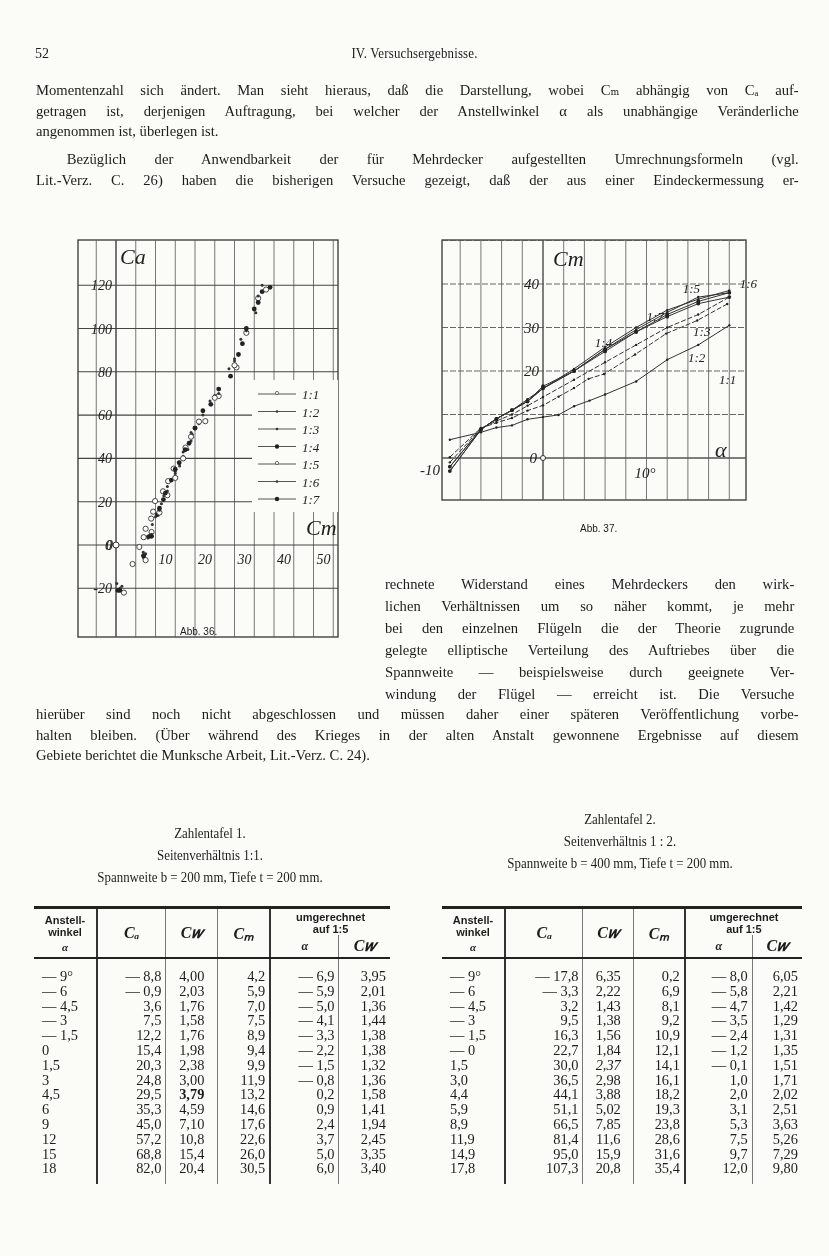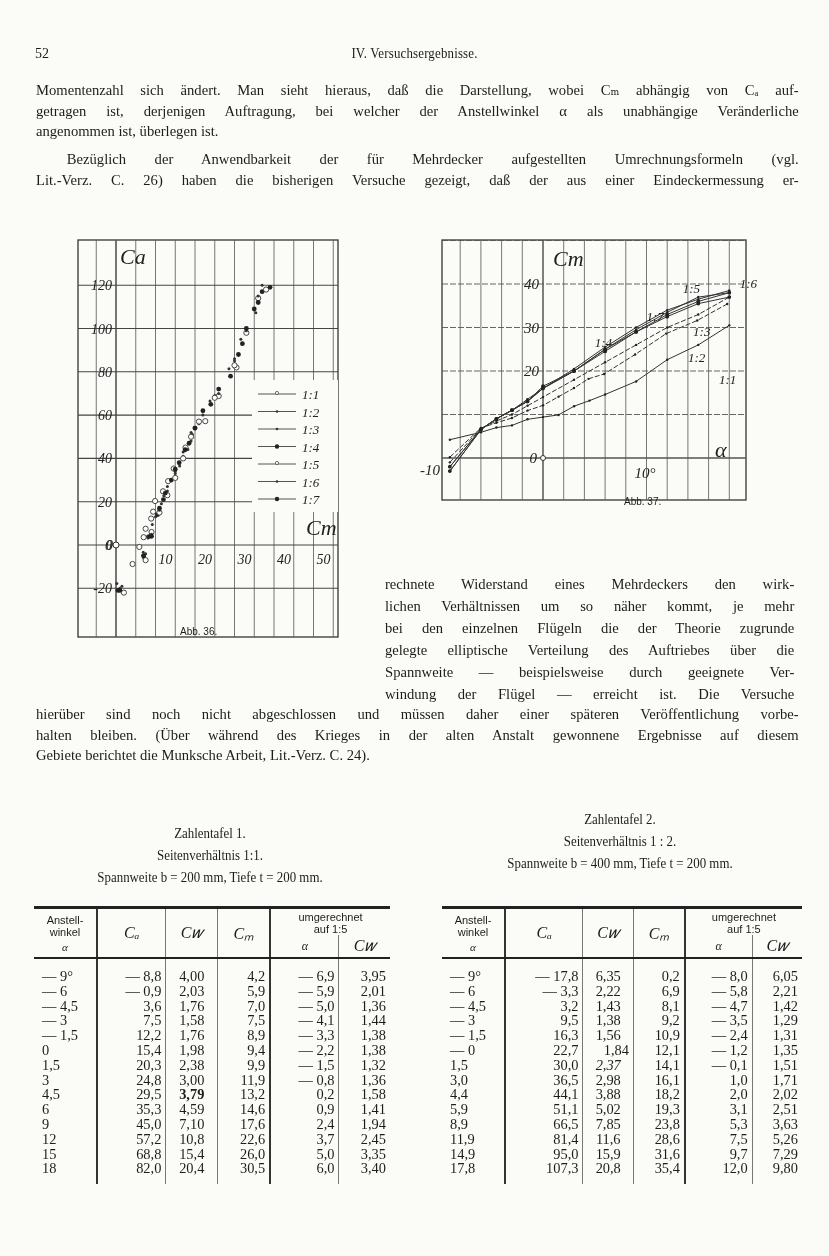--- a/index.html
+++ b/index.html
@@ -12,25 +12,25 @@
   .running-head { left:0; width:829px; top:46px; text-align:center; font-size:14px; letter-spacing:0.2px; transform:scaleX(0.92); }
   .para { font-size:15.2px; line-height:20.6px; text-align:justify; transform-origin:left top; }
   .para-1 { left:36px; top:80px; width:792px; transform:scaleX(0.963); }
   .para-2 { left:36px; top:149px; width:792px; text-indent:32px; transform:scaleX(0.963); }
   .para-3 { left:385px; top:573px; width:425px; line-height:21.9px; transform:scaleX(0.963); }
   .para-4 { left:36px; top:704px; width:792px; transform:scaleX(0.963); }
   .para-3 span, .para-4 span, .para-1 span, .para-2 span { display:block; text-align:justify; text-align-last:justify; }
   .para-1 span.last, .para-2 span.last, .para-4 span.last { text-align-last:left; }
   .caption { font-family:"Liberation Sans", sans-serif; font-size:10px; }
   .cap36 { left:180px; top:626px; }
-  .cap37 { left:580px; top:496px;margin-left:44px; }
+  .cap37 { left:580px; top:523px; }
   svg text { font-family:"Liberation Serif", serif; font-style:italic; fill:#222; }
   .tbl-title { font-size:14px; text-align:center; transform:scaleX(0.92); }
   table.data { border-collapse:collapse; font-size:14.4px; font-family:"Liberation Serif", serif; }
-  table.data th { font-weight:normal; font-size:11px; font-family:"Liberation Sans", sans-serif; vertical-align:middle; padding:2px 2px; border-bottom:2.5px solid #222; }
+  table.data th { font-weight:bold; font-size:11px; font-family:"Liberation Sans", sans-serif; vertical-align:middle; padding:2px 2px; border-bottom:2.5px solid #222; }
   table.data th.sym { font-family:"Liberation Serif", serif; font-style:italic; font-size:16px; }
   table.data td { padding:0 4px; line-height:14.8px; text-align:right; vertical-align:top; }
   table.data td.first { text-align:left; padding-left:8px; }
   table.data .bl { border-left:2px solid #333; }
   table.data .bl-thin { border-left:1px solid #777; }
   table.data thead tr.top th { border-top:3px solid #222; }
   table.data tbody tr:first-child td { padding-top:10px; }
   table.data tbody tr:last-child td { padding-bottom:8px; }
 </style>
 </head>
@@ -571,21 +571,21 @@
         <td class="first">— 1,5</td>
         <td class="bl">16,3</td>
         <td class="bl-thin" style="text-align: center;">1,56</td>
         <td class="bl-thin">10,9</td>
         <td class="bl">— 2,4</td>
         <td class="bl-thin">1,31</td>
       </tr>
       <tr>
         <td class="first">— 0</td>
         <td class="bl">22,7</td>
-        <td class="bl-thin" style="">1,84</td>
+        <td class="bl-thin" style="text-align: center;">1,84</td>
         <td class="bl-thin">12,1</td>
         <td class="bl">— 1,2</td>
         <td class="bl-thin">1,35</td>
       </tr>
       <tr>
         <td class="first">1,5</td>
         <td class="bl">30,0</td>
         <td class="bl-thin" style="text-align: center; font-style: italic;">2,37</td>
         <td class="bl-thin">14,1</td>
         <td class="bl">— 0,1</td>

